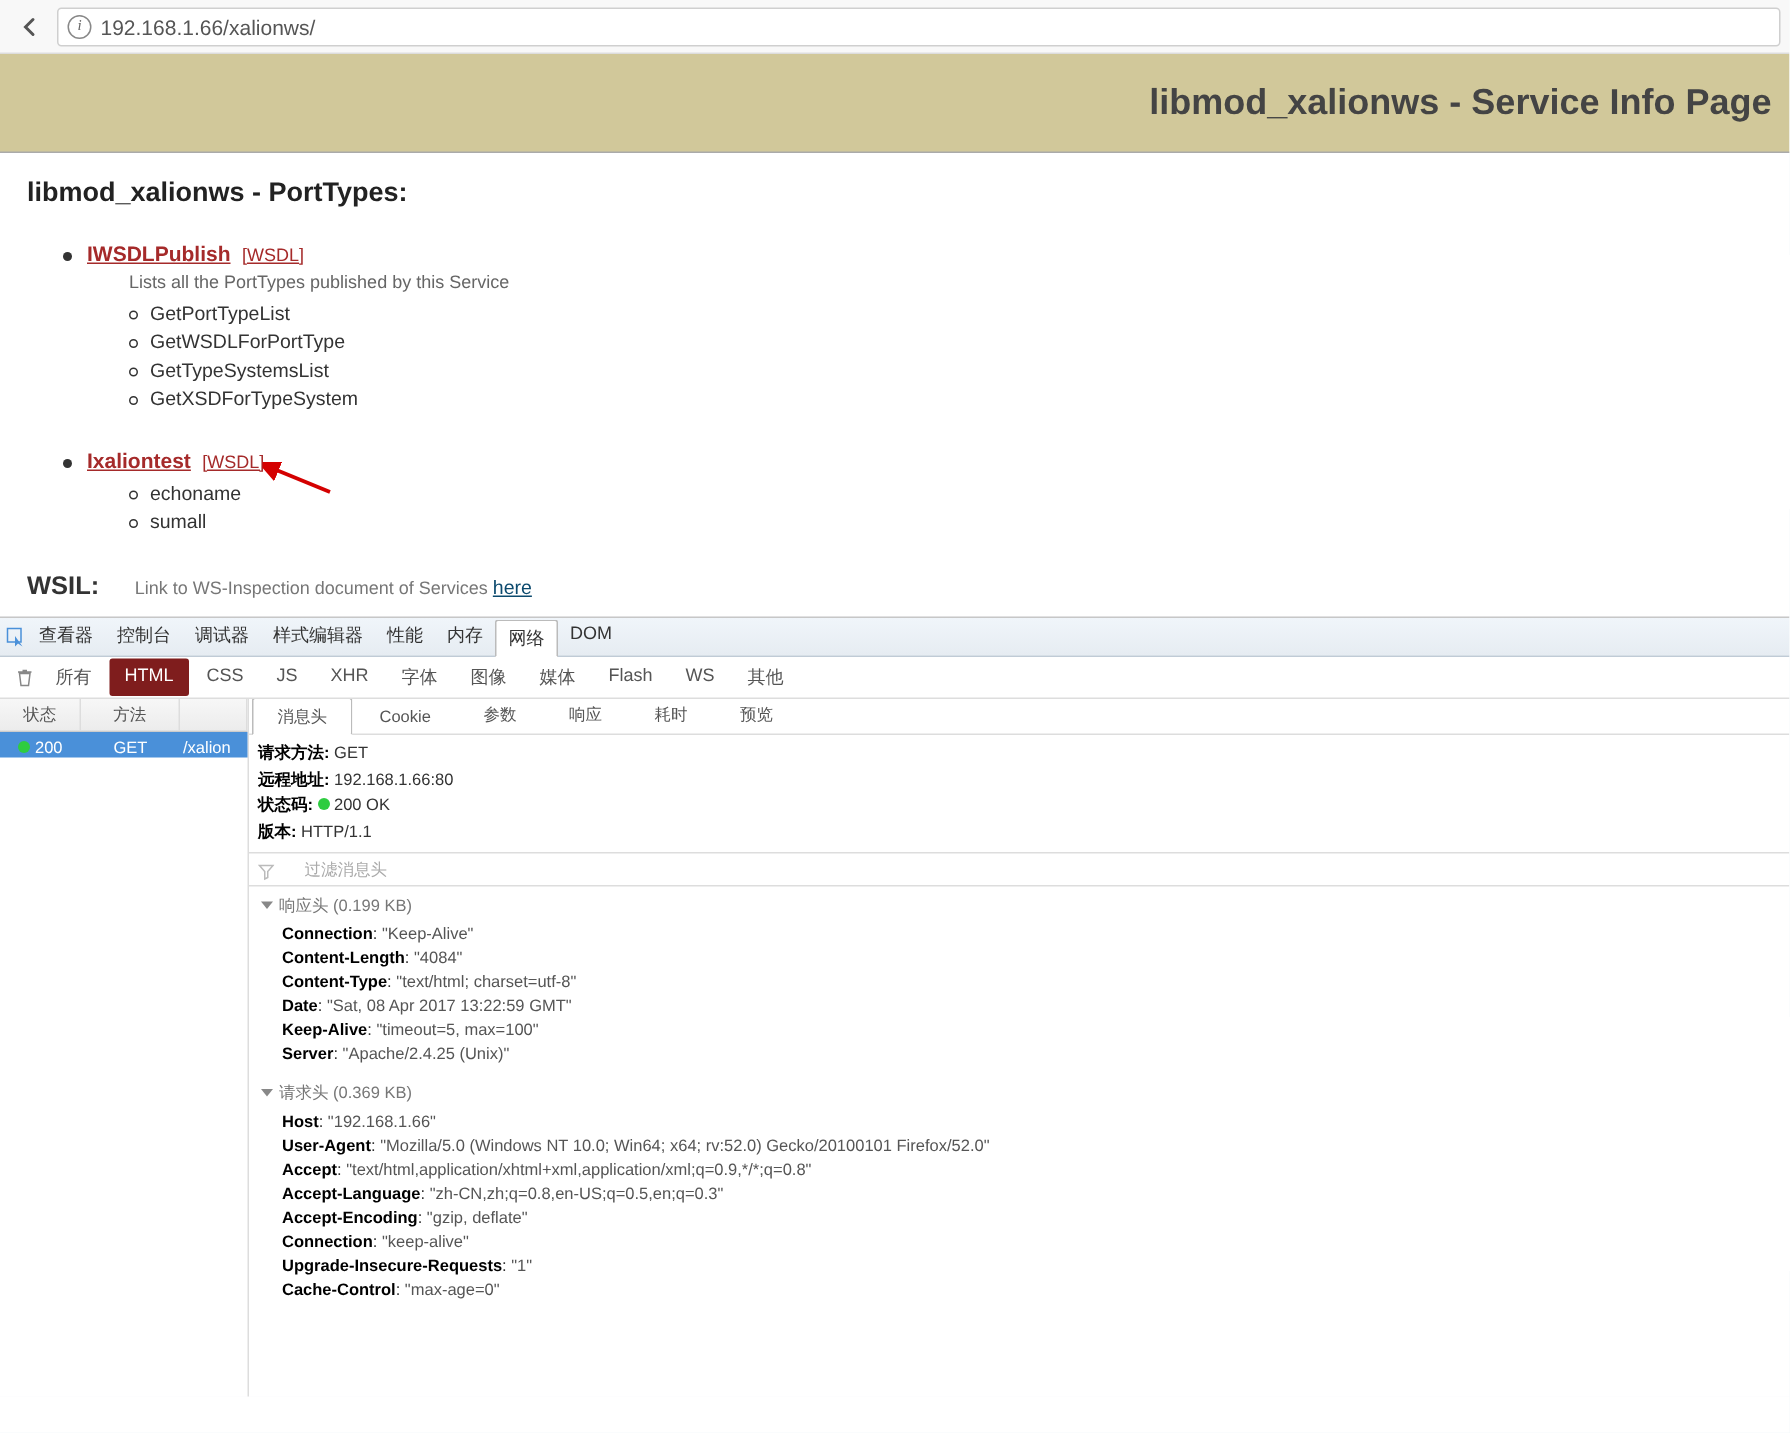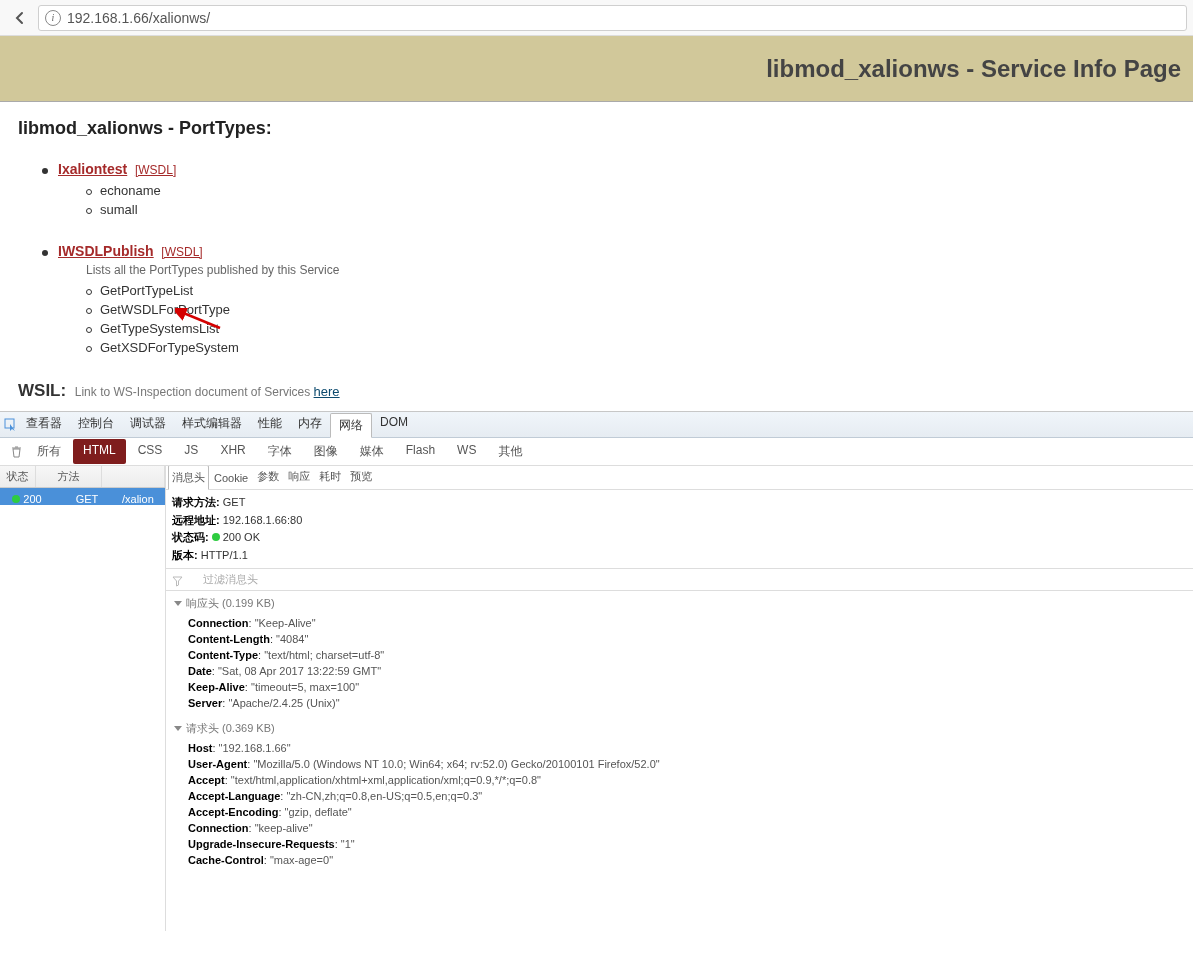--- a/index.html
+++ b/index.html
@@ -16,41 +16,41 @@
 ul.ports>li{margin-bottom:26px}
 .bullet{display:inline-block;width:6px;height:6px;background:#333;border-radius:50%;vertical-align:middle;margin-right:10px}
 .plink{color:#a52a2a;font-weight:bold;text-decoration:underline;font-size:14px}
 .wsdl{color:#a52a2a;font-size:12px;margin-left:4px}
 .desc{color:#666;font-size:12px;margin:4px 0 2px 44px}
 ul.ops{list-style:none;margin-top:6px;padding-left:44px}
 ul.ops li{color:#333;font-size:13px;margin:4px 0}
 .obullet{display:inline-block;width:6px;height:6px;border:1px solid #333;border-radius:50%;vertical-align:middle;margin-right:8px}
 .wsil{margin-top:10px}
 .wsil b{font-size:17px}
-.wsil span{color:#777;font-size:12px;margin-left:5px}
+.wsil span{color:#777;font-size:12px;margin-left:20px}
 .wsil a{color:#0c4a6e;}
 .arrow{position:absolute;left:175px;top:206px}
 .devtools{border-top:1px solid #c7c7c7;background:#f5f8fb;font-family:"Segoe UI",Tahoma,sans-serif;font-size:12px}
 .dt-top{height:26px;background:linear-gradient(#f0f5fa,#e6ecf2);border-bottom:1px solid #c0cbd6;display:flex;align-items:center;padding:0 4px;gap:0}
 .dt-top .tool{padding:3px 8px;color:#333;cursor:pointer}
 .dt-top .tool.active{background:#fff;border:1px solid #bbb;border-bottom:1px solid #fff;border-radius:2px 2px 0 0;position:relative;top:1px}
 .dt-filter{height:28px;background:#fff;border-bottom:1px solid #ddd;display:flex;align-items:center;padding:0 6px;gap:0}
 .trash{width:20px;height:20px;display:flex;align-items:center;justify-content:center;cursor:pointer}
 .dt-filter .f{padding:4px 10px;color:#555;cursor:pointer;margin:0 1px}
 .dt-filter .f.active{background:#7f1d1d;color:#fff;border-radius:2px}
 .dt-body{display:flex;height:465px}
 .req-list{width:166px;border-right:1px solid #ddd;background:#fff}
 .rl-head{display:flex;background:linear-gradient(#f7f7f7,#ececec);border-bottom:1px solid #ccc;font-size:11px;color:#555}
 .rl-head span{padding:3px 0;text-align:center;border-right:1px solid #ddd}
 .rl-row{display:flex;background:#4a90d9;color:#fff;font-size:11px;align-items:flex-end;height:17px}
 .rl-row span{text-align:center}
 .status-dot{width:8px;height:8px;background:#2ecc40;border-radius:50%;display:inline-block;margin-right:3px}
 .req-detail{flex:1;background:#fff;overflow:auto;font-size:11px}
 .det-tabs{height:24px;border-bottom:1px solid #ddd;display:flex;align-items:flex-end;padding-left:2px}
-.det-tabs .dt{padding:4px 3px;color:#555;cursor:pointer;border:1px solid transparent;margin-right:1px}
+.det-tabs .dt{padding:4px 16px;color:#555;cursor:pointer;border:1px solid transparent;margin-right:1px}
 .det-tabs .dt.active{border:1px solid #bbb;border-bottom:1px solid #fff;background:#fff;border-radius:2px 2px 0 0;position:relative;top:1px}
 .summary{padding:4px 6px;line-height:1.6}
 .summary div{color:#333}
 .summary b{color:#000}
 .summary .sdot{width:8px;height:8px;background:#2ecc40;border-radius:50%;display:inline-block;margin:0 3px}
 .filterbox{border-top:1px solid #ddd;border-bottom:1px solid #ddd;padding:3px 6px;color:#aaa;display:flex;align-items:flex-end;gap:20px}
 .section{padding:5px 8px}
 .sec-title{color:#777;margin-bottom:4px;display:flex;align-items:center;gap:4px}
 .tri{display:inline-block;width:0;height:0;border-left:4px solid transparent;border-right:4px solid transparent;border-top:5px solid #888}
 .hdr-line{padding:2px 0 2px 14px;color:#333}
@@ -73,29 +73,29 @@
   </div>
 </div>
 
 <div class="banner">
   <span class="banner-title">libmod_xalionws - Service Info Page</span>
 </div>
 
 <div class="content" style="position:relative">
   <h2>libmod_xalionws - PortTypes:</h2>
   <ul class="ports" id="ports">
-      <li><span class="bullet"></span><a href="#" class="plink">Ixaliontest</a> <a href="#" class="wsdl">[WSDL]</a><ul class="ops">
-          <li><span class="obullet"></span>echoname</li>
-          <li><span class="obullet"></span>sumall</li>
-        </ul></li>
       <li><span class="bullet"></span><a href="#" class="plink">IWSDLPublish</a> <a href="#" class="wsdl">[WSDL]</a><div class="desc">Lists all the PortTypes published by this Service</div><ul class="ops">
           <li><span class="obullet"></span>GetPortTypeList</li>
           <li><span class="obullet"></span>GetWSDLForPortType</li>
           <li><span class="obullet"></span>GetTypeSystemsList</li>
           <li><span class="obullet"></span>GetXSDForTypeSystem</li>
+        </ul></li>
+      <li><span class="bullet"></span><a href="#" class="plink">Ixaliontest</a> <a href="#" class="wsdl">[WSDL]</a><ul class="ops">
+          <li><span class="obullet"></span>echoname</li>
+          <li><span class="obullet"></span>sumall</li>
         </ul></li>
     </ul>
   <div class="wsil">
     <b>WSIL:</b>
     <span>Link to WS-Inspection document of Services </span><a href="#">here</a>
   </div>
   <svg class="arrow" width="50" height="28">
       <defs>
         <marker id="ah" markerWidth="8" markerHeight="8" refX="2" refY="3" orient="auto">
           <path d="M0,0 L6,3 L0,6 Z" fill="#d40000"></path>
@@ -138,21 +138,21 @@
         <span class="f">图像</span>
         <span class="f">媒体</span>
         <span class="f">Flash</span>
         <span class="f">WS</span>
         <span class="f">其他</span>
       </div>
   </div>
   <div class="dt-body">
     <div class="req-list">
       <div class="rl-head">
-        <span style="width:36px">状态</span>
+        <span style="width:54px">状态</span>
         <span style="width:66px">方法</span>
         <span style="flex:1"></span>
       </div>
       <div class="rl-row">
         <span style="width:54px"><span class="status-dot"></span><span>200</span></span>
         <span style="width:66px">GET</span>
         <span style="flex:1;text-align:left;padding-left:2px">/xalion</span>
       </div>
     </div>
     <div class="req-detail">

